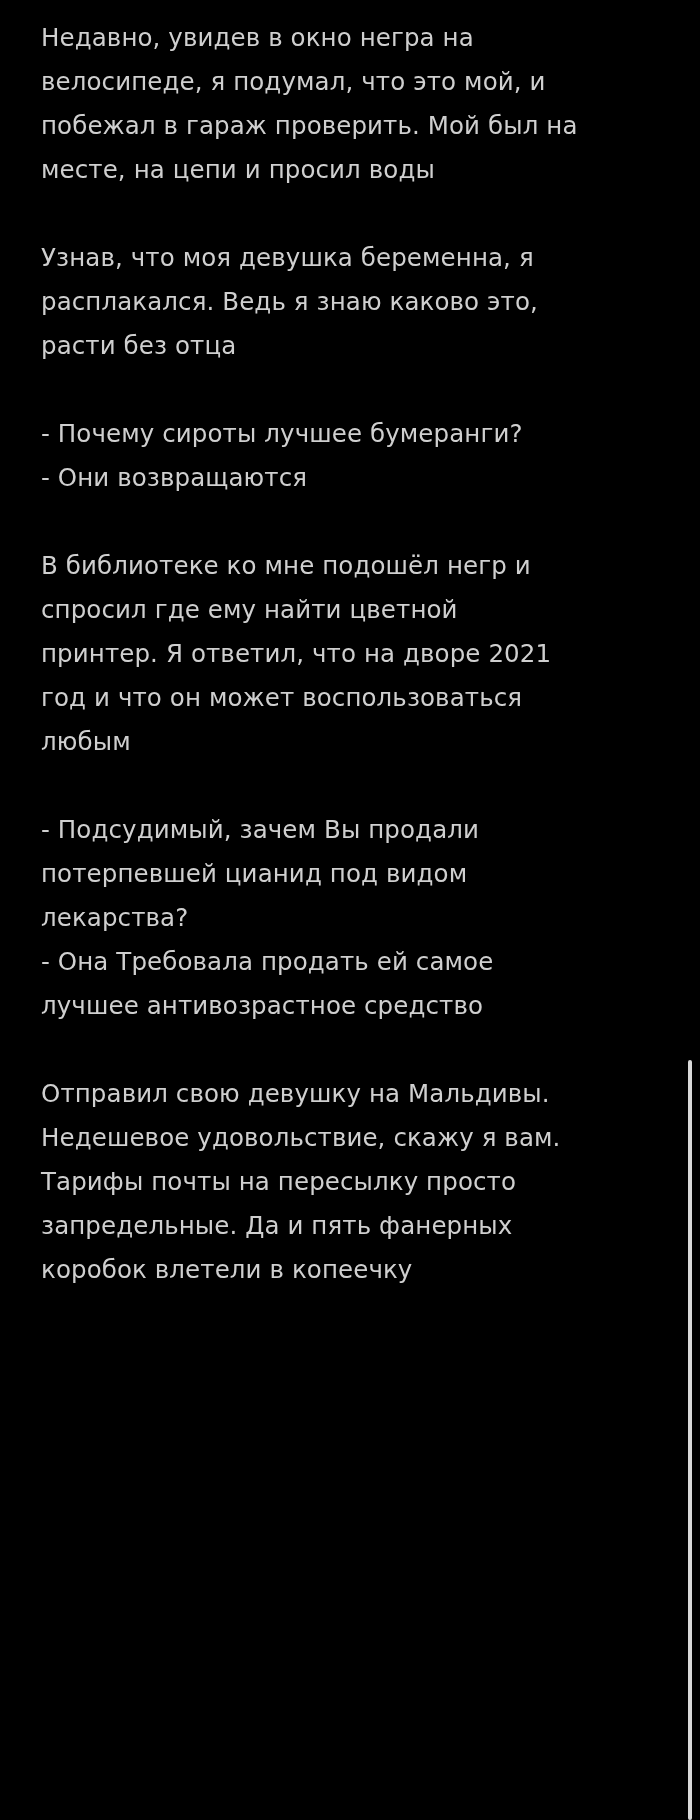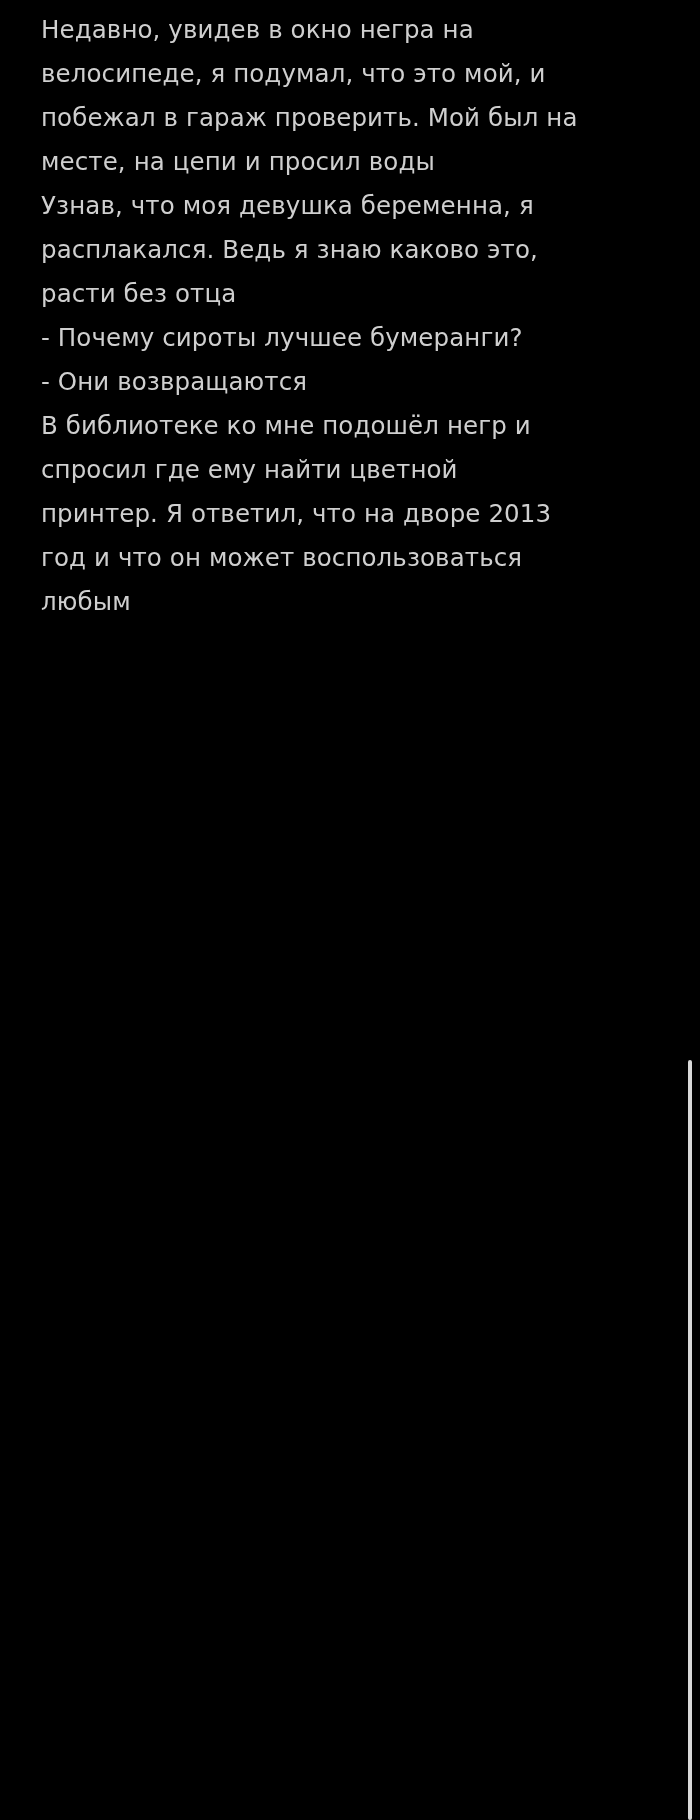--- a/index.html
+++ b/index.html
@@ -16,32 +16,33 @@
   }
   #page {
     position: absolute;
     inset: 0;
     background: #000000;
     padding: 0;
   }
   .content {
     position: absolute;
     left: 41px;
-    top: 4px;
+    top: 12px;
     width: 540px;
   }
   .block {
     color: #cfcfcf;
     font-size: 24.5px;
     line-height: 44px;
     letter-spacing: 0.1px;
     white-space: pre-wrap;
     font-weight: 400;
   }
   .block + .block {
+    margin-top: 44px;
   }
   
   #b0 { margin-top: 4px; }
   .scrollbar {
     position: absolute;
     right: 8px;
     top: 1060px;
     width: 4px;
     height: 760px;
     background: #d9d9d9;
@@ -51,18 +52,21 @@
 </head>
 <body>
 
 <div id="page">
 
   <div class="content">
     <div class="block" id="b0">Недавно, увидев в окно негра на велосипеде, я подумал, что это мой, и побежал в гараж проверить. Мой был на месте, на цепи и просил воды</div>
     <div class="block">Узнав, что моя девушка беременна, я расплакался. Ведь я знаю каково это, расти без отца</div>
     <div class="block">- Почему сироты лучшее бумеранги?
 - Они возвращаются</div>
-    <div class="block">В библиотеке ко мне подошёл негр и спросил где ему найти цветной принтер. Я ответил, что на дворе 2013 год и что он может воспользоваться любым</div>
+    <div class="block">В библиотеке ко мне подошёл негр и спросил где ему найти цветной принтер. Я ответил, что на дворе 2021 год и что он может воспользоваться любым</div>
+    <div class="block">- Подсудимый, зачем Вы продали потерпевшей цианид под видом лекарства?
+- Она Требовала продать ей самое лучшее антивозрастное средство</div>
+    <div class="block">Отправил свою девушку на Мальдивы. Недешевое удовольствие, скажу я вам. Тарифы почты на пересылку просто запредельные. Да и пять фанерных коробок влетели в копеечку</div>
   </div>
 
   <div class="scrollbar"></div>
 
 </div>
 
 </body></html>

